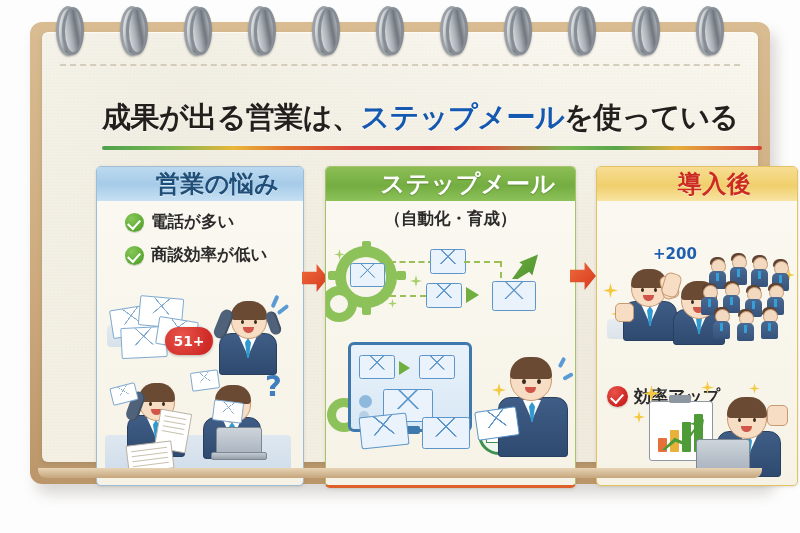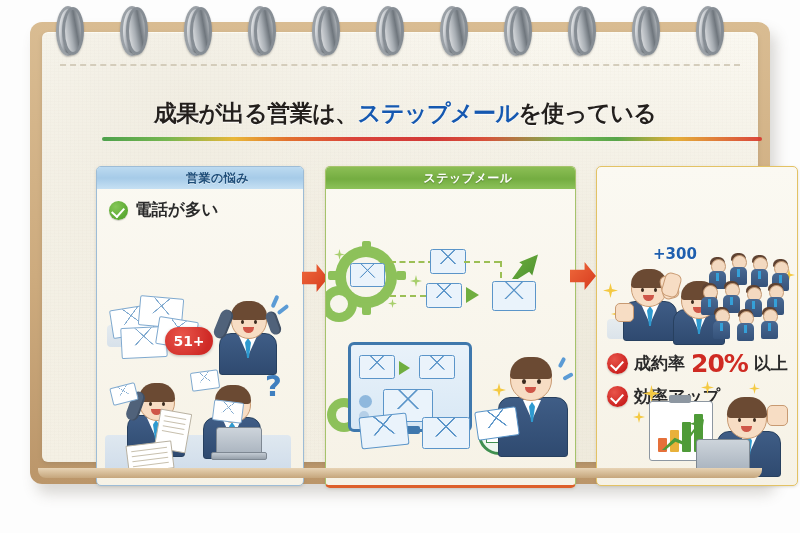--- a/index.html
+++ b/index.html
@@ -57,21 +57,21 @@
     border:3px solid #868d94;border-radius:50%/50%;
     background:linear-gradient(80deg,#e9eaec 0%,#a8aeb4 40%,#6f767d 65%,#cdd1d5 100%);
     box-shadow:0 1px 2px rgba(0,0,0,.22);
   }
 
   
   .headline{
     position:absolute;left:60px;right:50px;top:66px;text-align:center;
   }
   .headline .t{
-    font-size:23px;font-weight:bold;color:#231f1c;letter-spacing:-.5px;white-space:nowrap;
+    font-size:29px;font-weight:bold;color:#231f1c;letter-spacing:-.5px;white-space:nowrap;
     text-shadow:0 1px 0 rgba(255,255,255,.8);
   }
   .headline .hl{color:#1558b0;}
   .rule{
     margin:8px auto 0;width:660px;height:4px;border-radius:2px;
     background:linear-gradient(90deg,
       #3f9a3f 0%, #6cb243 10%, #e8b22a 20%, #e1671f 28%,
       #d8352c 38%, #cf2a28 50%, #d6442c 58%, #6cb243 70%,
       #4a9f3d 78%, #e3a92a 87%, #d8352c 100%);
     opacity:.92;
@@ -83,38 +83,38 @@
     position:absolute;top:0;height:318px;border-radius:5px;
     background:linear-gradient(180deg,#fbf9f2,#f6f2e6);
     box-shadow:0 1px 3px rgba(120,108,88,.22);
     overflow:hidden;
   }
   .panel-left  {left:0px;   width:206px; border:1.6px solid #9dbcd6;}
   .panel-mid   {left:229px; width:249px; border:1.6px solid #a6c36b; border-bottom:3px solid #dd5f2a;}
   .panel-right {left:500px; width:200px; border:1.6px solid #e3c264;}
 
   .ph{
-    height:22px;display:flex;align-items:center;justify-content:center;
-    font-size:12px;font-weight:bold;letter-spacing:.5px;padding-left:35px;
+    height:34px;display:flex;align-items:center;justify-content:center;
+    font-size:24px;font-weight:bold;letter-spacing:.5px;padding-left:35px;
   }
   .ph-left{
     background:linear-gradient(180deg,#bcdaf0 0%,#a6cbe8 50%,#c6e0f3 100%);
     color:#1f4e79;text-shadow:0 1px 0 rgba(255,255,255,.55);
   }
   .ph-mid{
     background:linear-gradient(180deg,#8cbe55 0%,#74ad41 55%,#8dc25a 100%);
     color:#ffffff;text-shadow:0 1px 1px rgba(60,90,35,.45);
   }
   .ph-right{
     background:linear-gradient(180deg,#f7dd93 0%,#f0cf6c 55%,#f8e3a2 100%);
     color:#cc2a22;text-shadow:0 1px 0 rgba(255,255,255,.5);
   }
 
   
-  .list-left{padding:10px 0 0 12px;}
+  .list-left{padding:10px 0 0 28px;}
   .li{display:flex;align-items:center;gap:7px;margin-bottom:11px;}
   .chk{
     width:19px;height:19px;border-radius:50%;flex:0 0 19px;
     background:radial-gradient(circle at 35% 30%,#86c757,#5aa832 70%);
     position:relative;box-shadow:0 1px 1px rgba(0,0,0,.18);
   }
   .chk:after{
     content:"";position:absolute;left:5px;top:4px;width:6px;height:10px;
     border:2.4px solid #fff;border-top:0;border-left:0;transform:rotate(42deg);
   }
@@ -316,20 +316,24 @@
 
       <div class="panels">
 
         <div class="panel panel-left">
           <div class="ph ph-left">営業の悩み</div>
 
           <div class="list-left">
             <div class="li">
               <span class="chk"></span>
               <span class="li-t">電話が多い</span>
+            </div>
+            <div class="li">
+              <span class="chk"></span>
+              <span class="li-t">商談効率が低い</span>
             </div>
           </div>
 
           <div class="ill-left">
             <div class="desk" style="left:2px;top:40px;width:96px;height:22px;opacity:.8;"></div>
             <div class="env" style="left:6px;top:22px;width:40px;height:27px;transform:rotate(-9deg);"></div>
             <div class="env" style="left:34px;top:12px;width:42px;height:28px;transform:rotate(5deg);"></div>
             <div class="env" style="left:16px;top:42px;width:44px;height:29px;transform:rotate(-3deg);"></div>
             <div class="env" style="left:52px;top:34px;width:38px;height:26px;transform:rotate(9deg);"></div>
             <div class="badge99">51+</div>
@@ -390,20 +394,21 @@
             <div class="env" style="left:6px;top:100px;width:24px;height:16px;transform:rotate(-14deg);"></div>
           </div>
         </div>
 
         <div style="position:absolute;left:206px;top:98px;width:26px;height:28px;
                     background:linear-gradient(135deg,#ef6a3c,#d63a1e);
                     clip-path:polygon(0 28%,56% 28%,56% 0,100% 50%,56% 100%,56% 72%,0 72%);"></div>
 
         <div class="panel panel-mid">
           <div class="ph ph-mid">ステップメール</div>
+          <div class="sub-mid">（自動化・育成）</div>
 
           <div class="ill-mid">
 
             <div class="gear" style="left:14px;top:4px;width:52px;height:52px;">
               <div class="inner"></div>
             </div>
             <div class="gear-tooth" style="left:36px;top:-6px;width:9px;height:10px;"></div>
             <div class="gear-tooth" style="left:36px;top:58px;width:9px;height:10px;"></div>
             <div class="gear-tooth" style="left:2px;top:24px;width:10px;height:9px;"></div>
             <div class="gear-tooth" style="left:70px;top:24px;width:10px;height:9px;"></div>
@@ -461,23 +466,24 @@
               <div class="sparkle" style="left:16px;top:40px;width:14px;height:14px;"></div>
             </div>
           </div>
         </div>
 
         <div style="position:absolute;left:474px;top:96px;width:26px;height:28px;
                     background:linear-gradient(135deg,#ef6a3c,#d63a1e);
                     clip-path:polygon(0 28%,56% 28%,56% 0,100% 50%,56% 100%,56% 72%,0 72%);"></div>
 
         <div class="panel panel-right">
-
-
-          <div class="plus200">+300</div>
+          <div class="ph ph-right">導入後</div>
+
+
+          <div class="plus200">+200</div>
 
           <div class="ill-right-top">
             <div class="sparkle" style="left:6px;top:28px;width:15px;height:15px;"></div>
             <div class="sparkle" style="left:14px;top:54px;width:10px;height:10px;"></div>
             <div class="sparkle" style="left:186px;top:14px;width:12px;height:12px;"></div>
             <div class="sparkle" style="left:118px;top:62px;width:11px;height:11px;"></div>
             <div class="desk" style="left:10px;top:64px;width:96px;height:20px;opacity:.7;"></div>
 
             <div class="person" style="left:22px;top:6px;width:60px;height:78px;">
               <div class="p-body" style="left:4px;top:40px;width:52px;height:38px;">
@@ -568,26 +574,20 @@
                 <div class="tie"></div>
               </div>
             <div class="crowd-p" style="left:164px;top:54px;">
                 <div class="hr"></div>
                 <div class="h"></div>
                 <div class="b"></div>
                 <div class="tie"></div>
               </div>
           </div>
 
-          <div class="r-line" style="position:absolute;top:182px;">
-            <span class="chk-r"></span>
-            <span class="r-t">成約率</span>
-              <span class="r-big">20%</span>
-              <span class="r-t">以上</span>
-          </div>
 
           <div class="r-line" style="position:absolute;top:218px;">
             <span class="chk-r"></span>
             <span class="r-t">効率アップ</span>
           </div>
 
           <div class="ill-right-bot">
             <div class="sparkle" style="left:-6px;top:0px;width:17px;height:17px;"></div>
             <div class="sparkle" style="left:-16px;top:26px;width:12px;height:12px;"></div>
             <div class="sparkle" style="left:52px;top:-4px;width:13px;height:13px;"></div>

